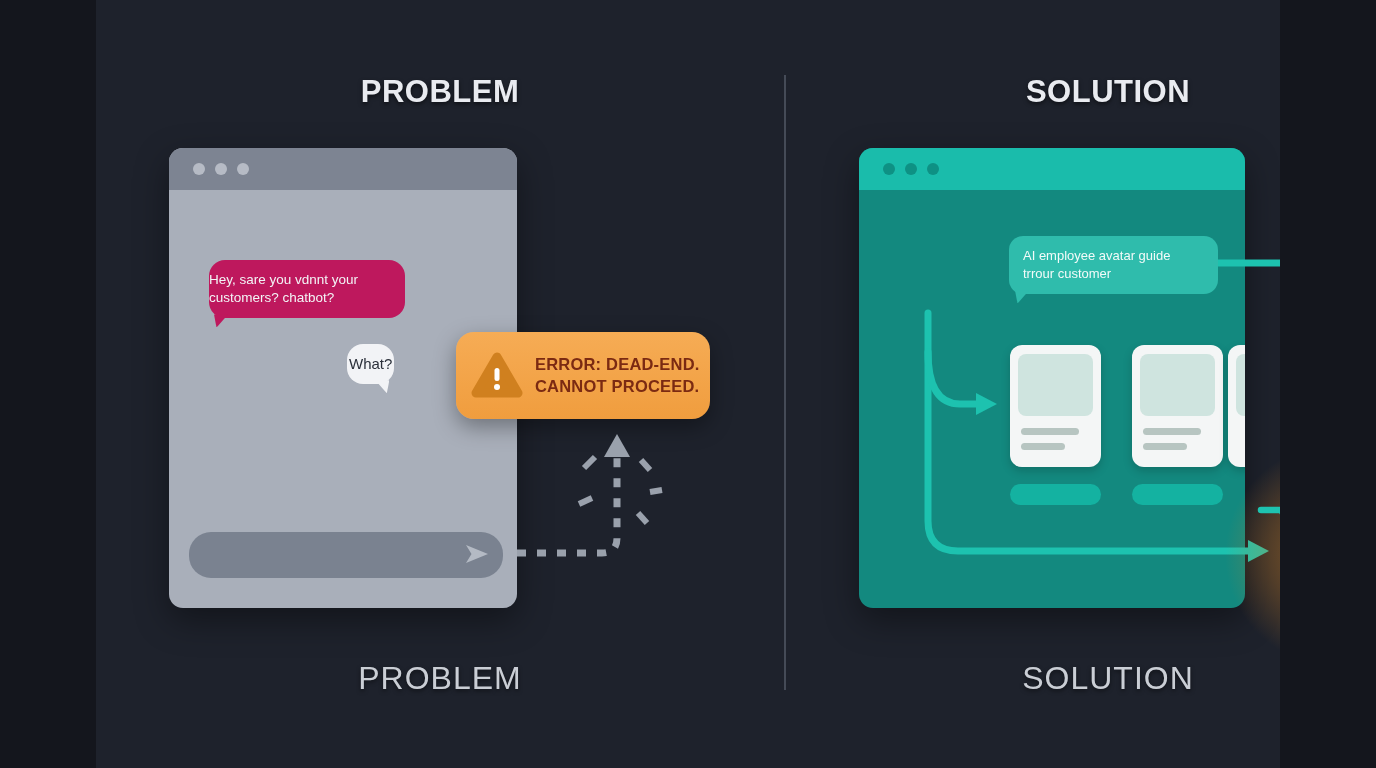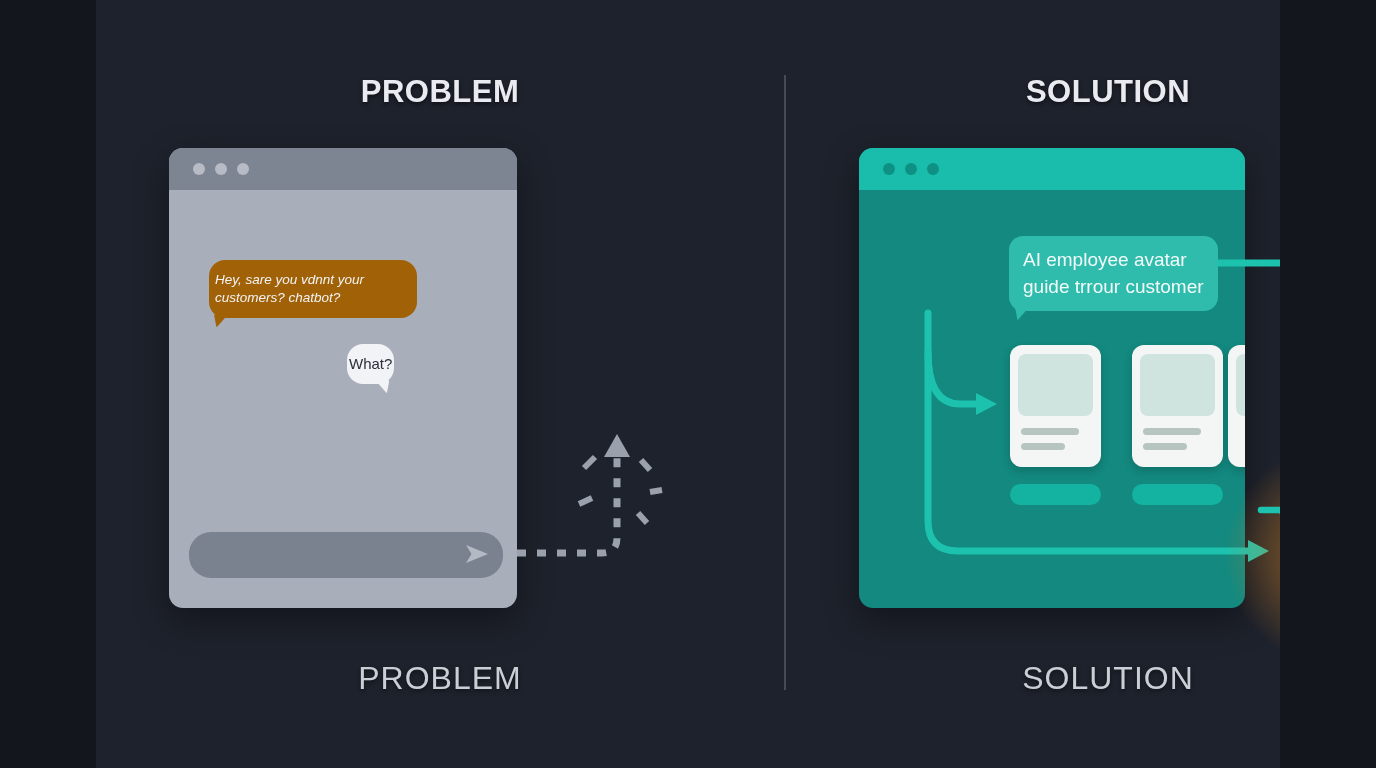--- a/index.html
+++ b/index.html
@@ -25,21 +25,21 @@
   
   .win{position:absolute;border-radius:14px;box-shadow:0 12px 34px rgba(0,0,0,.4);}
   .win-problem{left:73px;top:148px;width:348px;height:460px;background:#a9afba;}
   .winhead{height:42px;border-radius:14px 14px 0 0;display:flex;align-items:center;gap:10px;padding-left:24px;}
   .win-problem .winhead{background:#7d8492;}
   .dot{width:12px;height:12px;border-radius:50%;}
   .win-problem .dot{background:#b6bbc5;}
 
   .bubble{position:absolute;border-radius:16px;line-height:1.35;}
   .bubble::after{content:"";position:absolute;width:14px;height:13px;background:inherit;bottom:-9px;}
-  .bubble-gray{background:#a16207;color:#f3f4f6;font-size:13.5px;padding:11px 6px;font-style:italic;}
+  .bubble-gray{background:#be185d;color:#f3f4f6;font-size:13.5px;padding:11px 0;}
   .bubble-gray::after{left:5px;clip-path:polygon(0 0,100% 0,18% 100%);}
   .bubble-white{background:#f2f3f6;color:#2b303a;font-size:15px;padding:10px 2px;font-weight:500;}
   .bubble-white::after{right:5px;clip-path:polygon(0 0,100% 0,82% 100%);}
   .pb1{left:40px;top:112px;width:196px;}
   .pb2{left:178px;top:196px;}
   .pb3{left:40px;top:262px;}
 
   .chat-input{
     position:absolute;left:20px;top:384px;width:310px;height:44px;
     background:#7a8290;border-radius:22px;border:none;outline:none;
@@ -71,21 +71,21 @@
   .btn1{left:151px;top:336px;} .btn2{left:273px;top:336px;}
 
   
   .avatar{
     position:absolute;left:782px;top:215px;width:100px;height:100px;border-radius:50%;
     background:#cdf5ec;box-shadow:0 0 52px 22px rgba(77,240,216,.45);
   }
   
   .sol-bubble{
     position:absolute;left:913px;top:236px;width:181px;
-    background:#2fbcac;color:#f2fbf9;font-size:19px;line-height:1.4;
+    background:#2fbcac;color:#f2fbf9;font-size:13px;line-height:1.4;
     padding:11px 14px;border-radius:14px;
   }
   .sol-bubble::after{content:"";position:absolute;left:6px;bottom:-9px;width:14px;height:13px;background:inherit;clip-path:polygon(0 0,100% 0,18% 100%);}
 
   
   .cart-glow{
     position:absolute;left:1128px;top:443px;width:224px;height:224px;border-radius:50%;
     background:radial-gradient(circle,rgba(230,145,40,.62) 0%,rgba(220,135,35,.28) 42%,rgba(220,135,35,0) 70%);
   }
   .cart-item{position:absolute;border-radius:7px;}
@@ -112,20 +112,31 @@
     <div class="bubble bubble-gray pb1">Hey, sare you vdnnt your customers? chatbot?</div>
     <div class="bubble bubble-white pb2">What?</div>
     <input class="chat-input" placeholder="" style="">
     <button class="send-btn">
       <svg width="24" height="22" viewBox="0 0 24 22">
         <polygon points="1,2 23,11 1,20 6.5,11" fill="#b4bac4"></polygon>
       </svg>
     </button>
   </div>
 
+  <div class="error-badge">
+    <svg class="warn-icon" width="52" height="48" viewBox="0 0 52 48">
+      <path d="M26 5 L47 41 L5 41 Z" fill="#d0801f" stroke="#d0801f" stroke-width="9" stroke-linejoin="round"></path>
+      <rect x="23.5" y="16" width="5" height="13" rx="2.5" fill="#ffffff"></rect>
+      <circle cx="26" cy="35" r="3" fill="#ffffff"></circle>
+    </svg>
+    <div class="error-text">
+      <div>ERROR: DEAD-END.</div>
+      <div>CANNOT PROCEED.</div>
+    </div>
+  </div>
 
   <svg class="overlay" width="620" height="620" viewBox="0 0 620 620">
     <g stroke="#9aa1ac" stroke-width="7" fill="none">
       <path d="M421 553 H506 Q521 553 521 538 V456" stroke-dasharray="9 11"></path>
       <path d="M488 468 L499 457" stroke-width="6"></path>
       <path d="M483 504 L496 498" stroke-width="6"></path>
       <path d="M545 460 L554 470" stroke-width="6"></path>
       <path d="M554 492 L566 490" stroke-width="6"></path>
       <path d="M542 513 L551 523" stroke-width="6"></path>
     </g>

